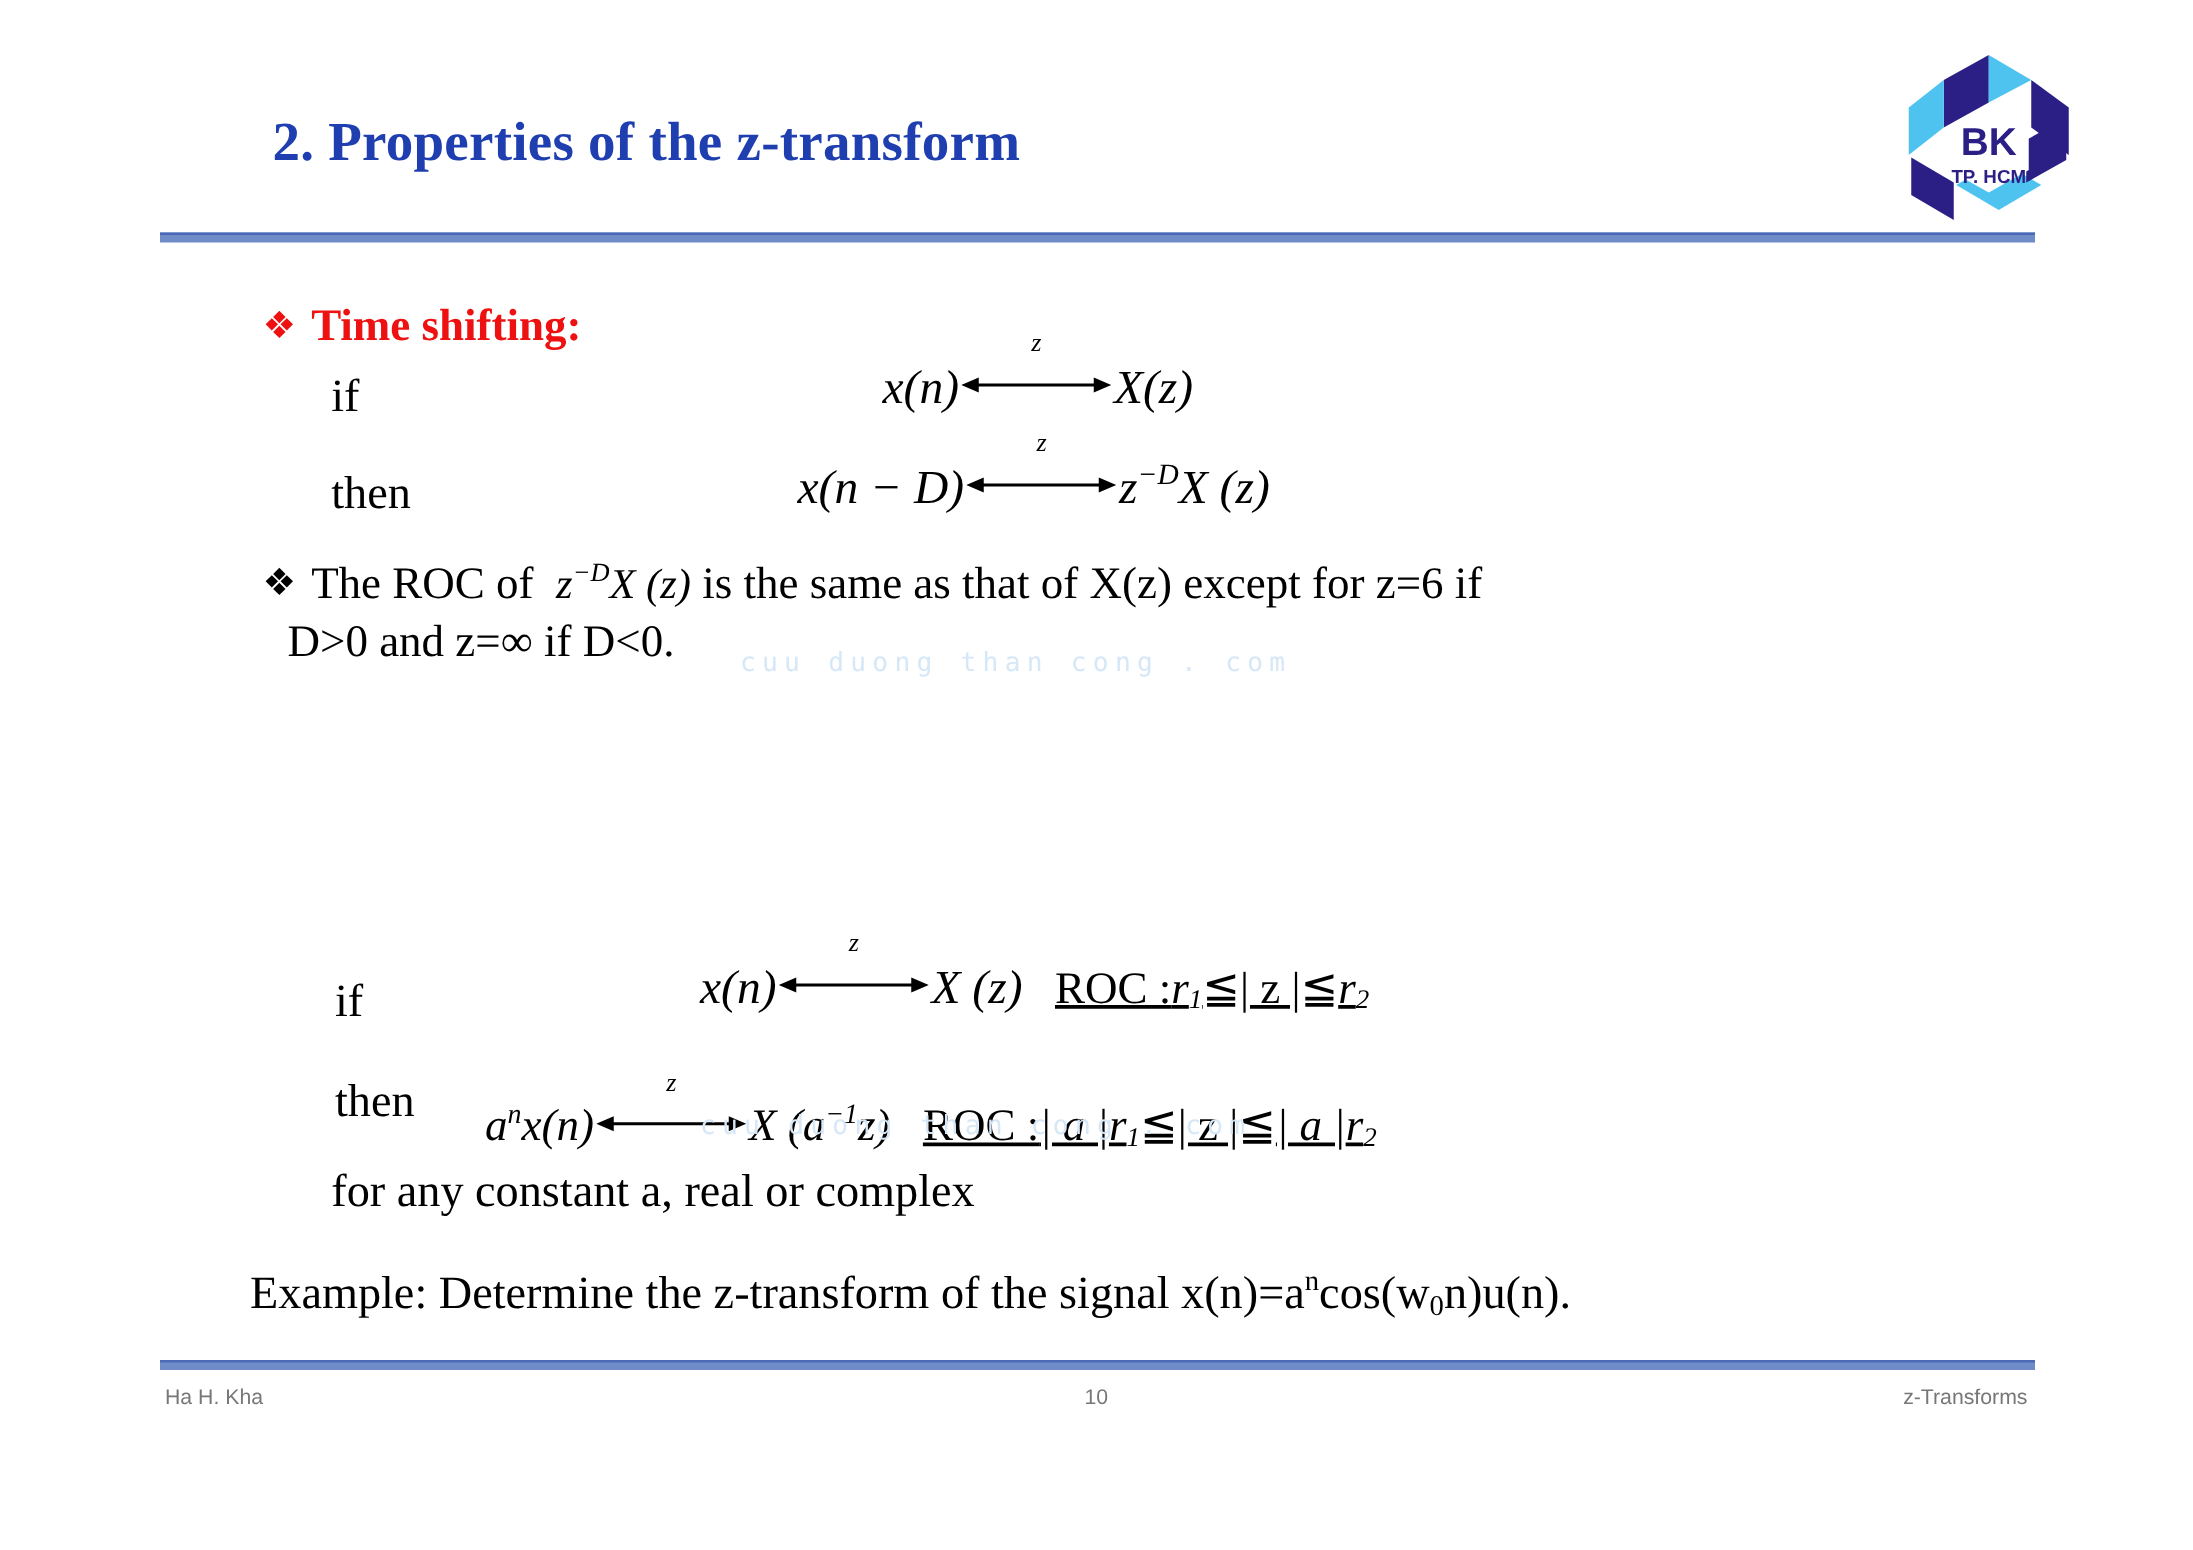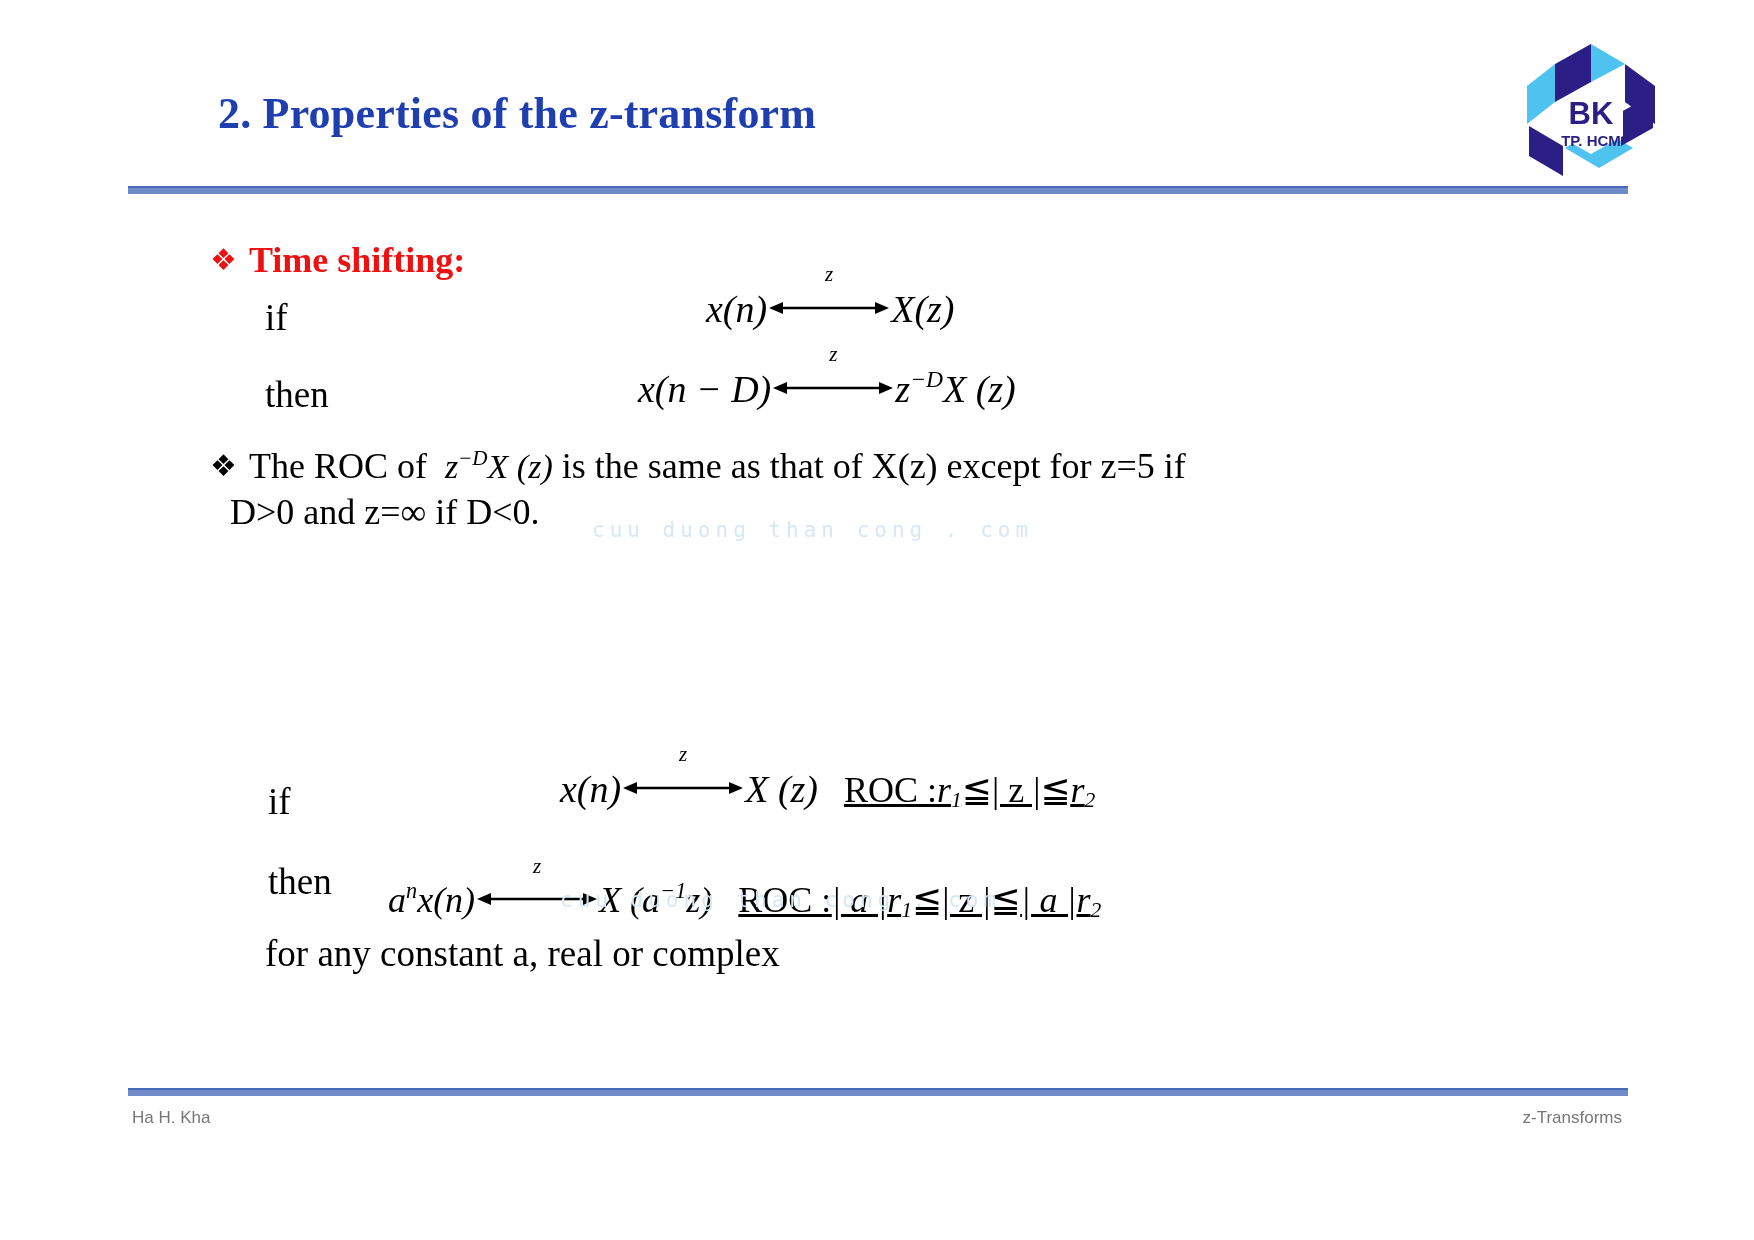--- a/index.html
+++ b/index.html
@@ -166,21 +166,21 @@
 
   <div class="math" style="left:638px;top:366px;">
     <span>x(n − D)</span><span class="zarrow"><span class="lbl">z</span><svg width="120" height="14" viewBox="0 0 120 14">
           <line x1="10" y1="7" x2="110" y2="7" stroke="#000" stroke-width="2.4"></line>
           <polygon points="0,7 14,1 14,13" fill="#000"></polygon>
           <polygon points="120,7 106,1 106,13" fill="#000"></polygon>
         </svg></span><span>z</span><sup>−D</sup><span>X (z)</span>
   </div>
 
   <div class="bullet blk" style="left:210px;top:446px;width:1380px;">
-    <span class="dia">❖</span><span>The ROC of</span>&nbsp;&nbsp;<span class="math" style="position:relative;left:0;top:0;font-size:34px;"><span>z</span><sup>−D</sup><span>X (z)</span></span>&nbsp;<span>is the same as that of  X(z) except for z=5 if</span>
+    <span class="dia">❖</span><span>The ROC of</span>&nbsp;&nbsp;<span class="math" style="position:relative;left:0;top:0;font-size:34px;"><span>z</span><sup>−D</sup><span>X (z)</span></span>&nbsp;<span>is the same as that of  X(z) except for z=6 if</span>
     <div style="margin-top:6px;margin-left:20px;">D&gt;0 and z=∞ if  D&lt;0.</div>
   </div>
 
   <div class="wm" style="left:592px;top:518px;">cuu duong than cong . com</div>
 
 
 
   <div class="kw" style="left:268px;top:780px;">if</div>
 
   <div class="math" style="left:560px;top:766px;">
@@ -198,18 +198,22 @@
           <line x1="10" y1="7" x2="110" y2="7" stroke="#000" stroke-width="2.4"></line>
           <polygon points="0,7 14,1 14,13" fill="#000"></polygon>
           <polygon points="120,7 106,1 106,13" fill="#000"></polygon>
         </svg></span><span>X (a</span><sup>−1</sup><span>z)</span><span class="roc"><span>ROC :</span><i>| a |</i><i>r</i><sub>1</sub><span>≦| z |≦</span><i>| a |</i><i>r</i><sub>2</sub></span>
   </div>
 
   <div class="wm" style="left:560px;top:888px;">cuu duong than cong . com</div>
 
   <div class="plain" style="left:265px;top:932px;text-align:center;">for any constant a, real or complex</div>
 
+  <div class="plain" style="left:200px;top:1012px;">
+    <span>Example: Determine the z-transform of  the signal x(n)=a</span><sup style="font-size:.62em;vertical-align:.62em;">n</sup><span>cos(w</span><sub style="font-size:.62em;vertical-align:-.25em;">0</sub><span>n)u(n).</span>
+  </div>
 
   <div class="rule-bottom"></div>
   <div class="foot foot-left">Ha H. Kha</div>
+  <div class="foot foot-mid">10</div>
   <div class="foot foot-right">z-Transforms</div>
 
 </div>
 
 </body></html>

